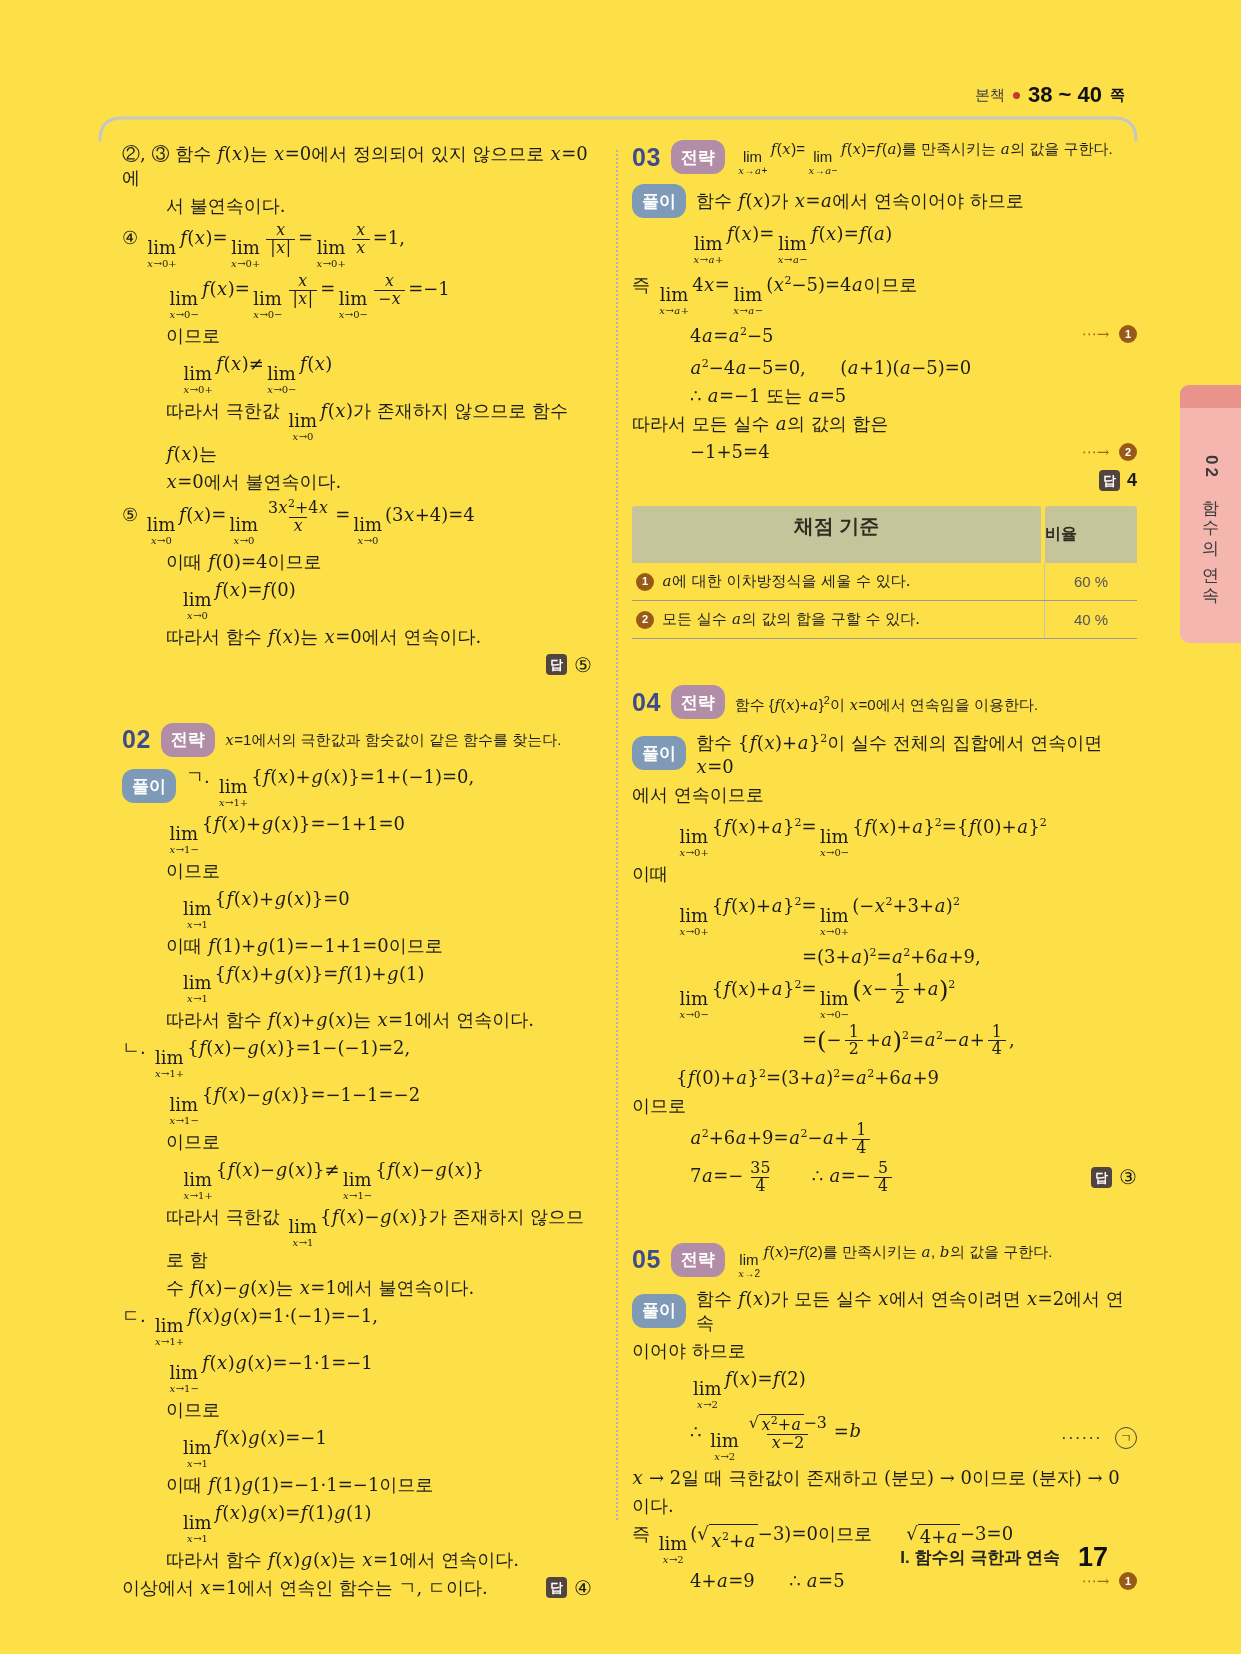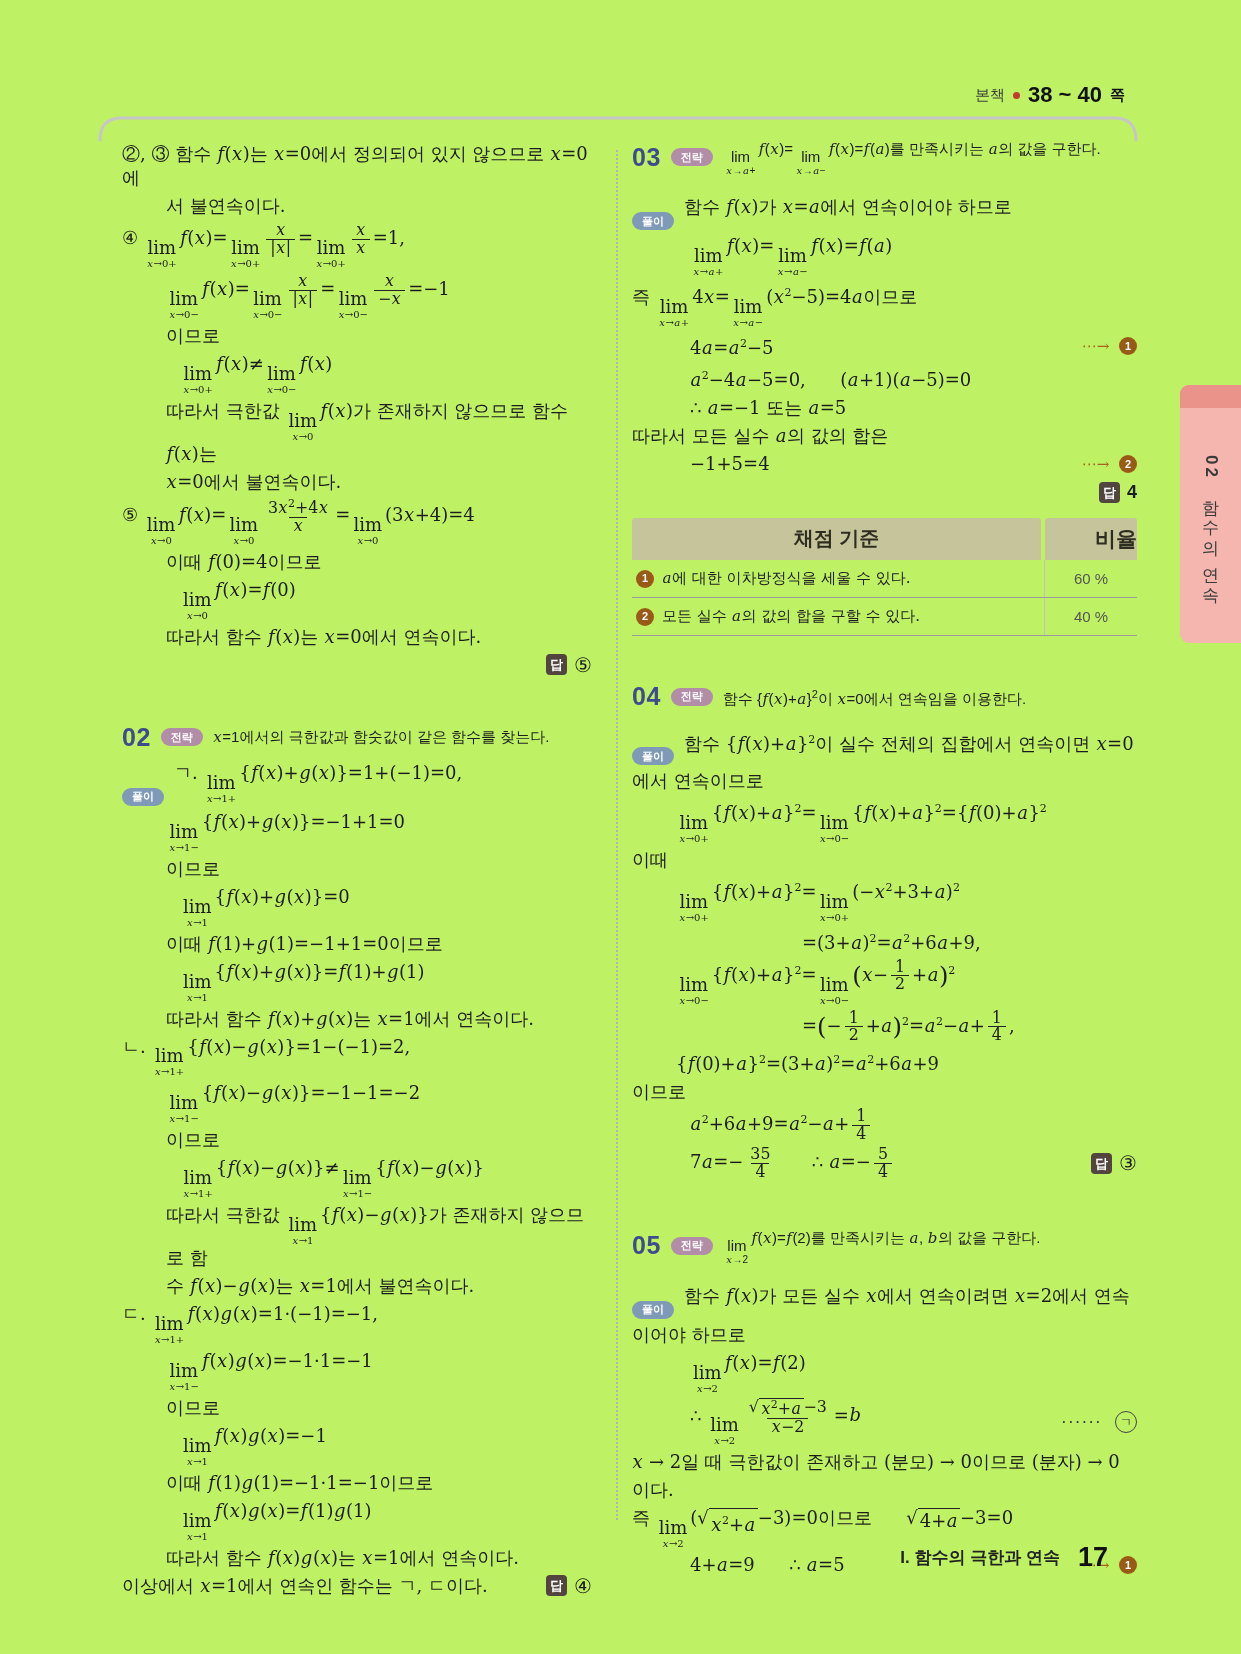--- a/index.html
+++ b/index.html
@@ -1,39 +1,39 @@
 <!DOCTYPE html>
 <html><head>
 <meta charset="utf-8">
 <style>
   html,body{margin:0;padding:0;background:#e9e9e9;}
-  #page{position:relative;width:1241px;height:1654px;background:#bef264;overflow:hidden;
+  #page{position:relative;width:1241px;height:1654px;background:#fde047;overflow:hidden;
         font-family:"Liberation Sans",sans-serif;}
   
   .top-header{position:absolute;top:82px;left:975px;display:flex;align-items:center;gap:8px;}
   .th-book{font-size:15px;color:#3c3c3c;}
   .th-dot{width:7px;height:7px;background:#c23b2e;border-radius:50%;}
   .th-pages{font-size:22px;font-weight:bold;color:#111;}
   .th-suffix{font-size:15px;font-weight:bold;color:#111;}
   .frame{position:absolute;top:0;left:0;}
   .divider{position:absolute;left:616px;top:150px;height:1370px;border-left:2px dotted #b3b3b3;}
   
   .col{position:absolute;top:138px;}
   .col-left{left:122px;width:470px;}
   .col-right{left:632px;width:505px;}
   
   .prob{margin-top:46px;}
   .prob:first-child{margin-top:0;}
   .phead{display:flex;align-items:center;gap:10px;margin-bottom:8px;}
   .pnum{font-size:25px;font-weight:bold;color:#3e4b8d;letter-spacing:0.5px;}
-  .badge{flex:0 0 auto;display:inline-flex;align-items:center;justify-content:center;height:18px;
-         padding:0 10px;border-radius:12px;color:#fff;font-weight:bold;font-size:11px;line-height:1;
+  .badge{flex:0 0 auto;display:inline-flex;align-items:center;justify-content:center;height:34px;
+         padding:0 10px;border-radius:12px;color:#fff;font-weight:bold;font-size:17px;line-height:1;
          font-family:"Liberation Sans",sans-serif;}
   .strategy{background:#b28da7;}
-  .sol{background:#7f9ab6;margin-right:10px;vertical-align:middle;margin-top:28px;}
+  .sol{background:#7f9ab6;margin-right:10px;vertical-align:middle;}
   .strat-text{flex:1;font-size:15px;color:#1e1e1e;line-height:22px;}
   
   .mline{display:flex;align-items:center;white-space:pre-wrap;margin:4px 0;
          font-family:"DejaVu Serif","Liberation Serif",serif;font-size:18px;line-height:24px;color:#1c1c1c;}
   .mtxt{flex:0 1 auto;}
   .ind1{padding-left:44px;}
   .ind2{padding-left:58px;}
   .ind3{padding-left:170px;text-align:center;}
   i{font-family:"DejaVu Serif",serif;font-style:italic;padding:0 0.5px;}
   sup{font-size:11px;}
@@ -64,22 +64,22 @@
   .refm{margin-left:auto;display:inline-flex;align-items:center;gap:6px;color:#333;
         padding-left:14px;letter-spacing:2px;flex:0 0 auto;font-size:15px;}
   .circ{width:20px;height:20px;border:1.5px solid #444;border-radius:50%;letter-spacing:0;
         display:inline-flex;align-items:center;justify-content:center;font-size:12px;
         font-family:"Liberation Sans",sans-serif;}
   
   .score-table{margin:14px 0 4px 0;font-family:"Liberation Sans",sans-serif;}
   .st-head{display:flex;gap:4px;}
   .st-h1{flex:1;background:#c6c49b;text-align:center;font-weight:bold;font-size:20px;
          padding:7px 0;border-radius:3px 3px 0 0;color:#2e2e20;}
-  .st-h2{width:92px;background:#c6c49b;text-align:right;font-weight:bold;font-size:21px;
-         padding:7px 0;border-radius:3px 3px 0 0;color:#2e2e20;}
+  .st-h2{width:92px;background:#c6c49b;text-align:left;font-weight:bold;font-size:16px;
+         padding:18px 0;border-radius:3px 3px 0 0;color:#2e2e20;}
   .st-row{display:flex;align-items:stretch;border-bottom:1.3px solid #9a9a9a;}
   .st-row:first-of-type{border-top:1.4px solid #8a8a8a;}
   .st-cell-text{flex:1;display:flex;align-items:center;gap:8px;font-size:15px;color:#222;
                 padding:9px 4px;font-family:"DejaVu Serif","Liberation Serif",serif;}
   .st-ratio{width:92px;display:flex;align-items:center;justify-content:center;color:#555;
             font-size:15px;border-left:1.2px solid #c2c2c2;}
   
   .side-tab{position:absolute;left:1180px;top:385px;width:61px;height:258px;background:#f4b6ae;
             border-radius:9px 0 0 9px;overflow:hidden;}
   .side-tab-top{height:23px;background:#ea938a;}

